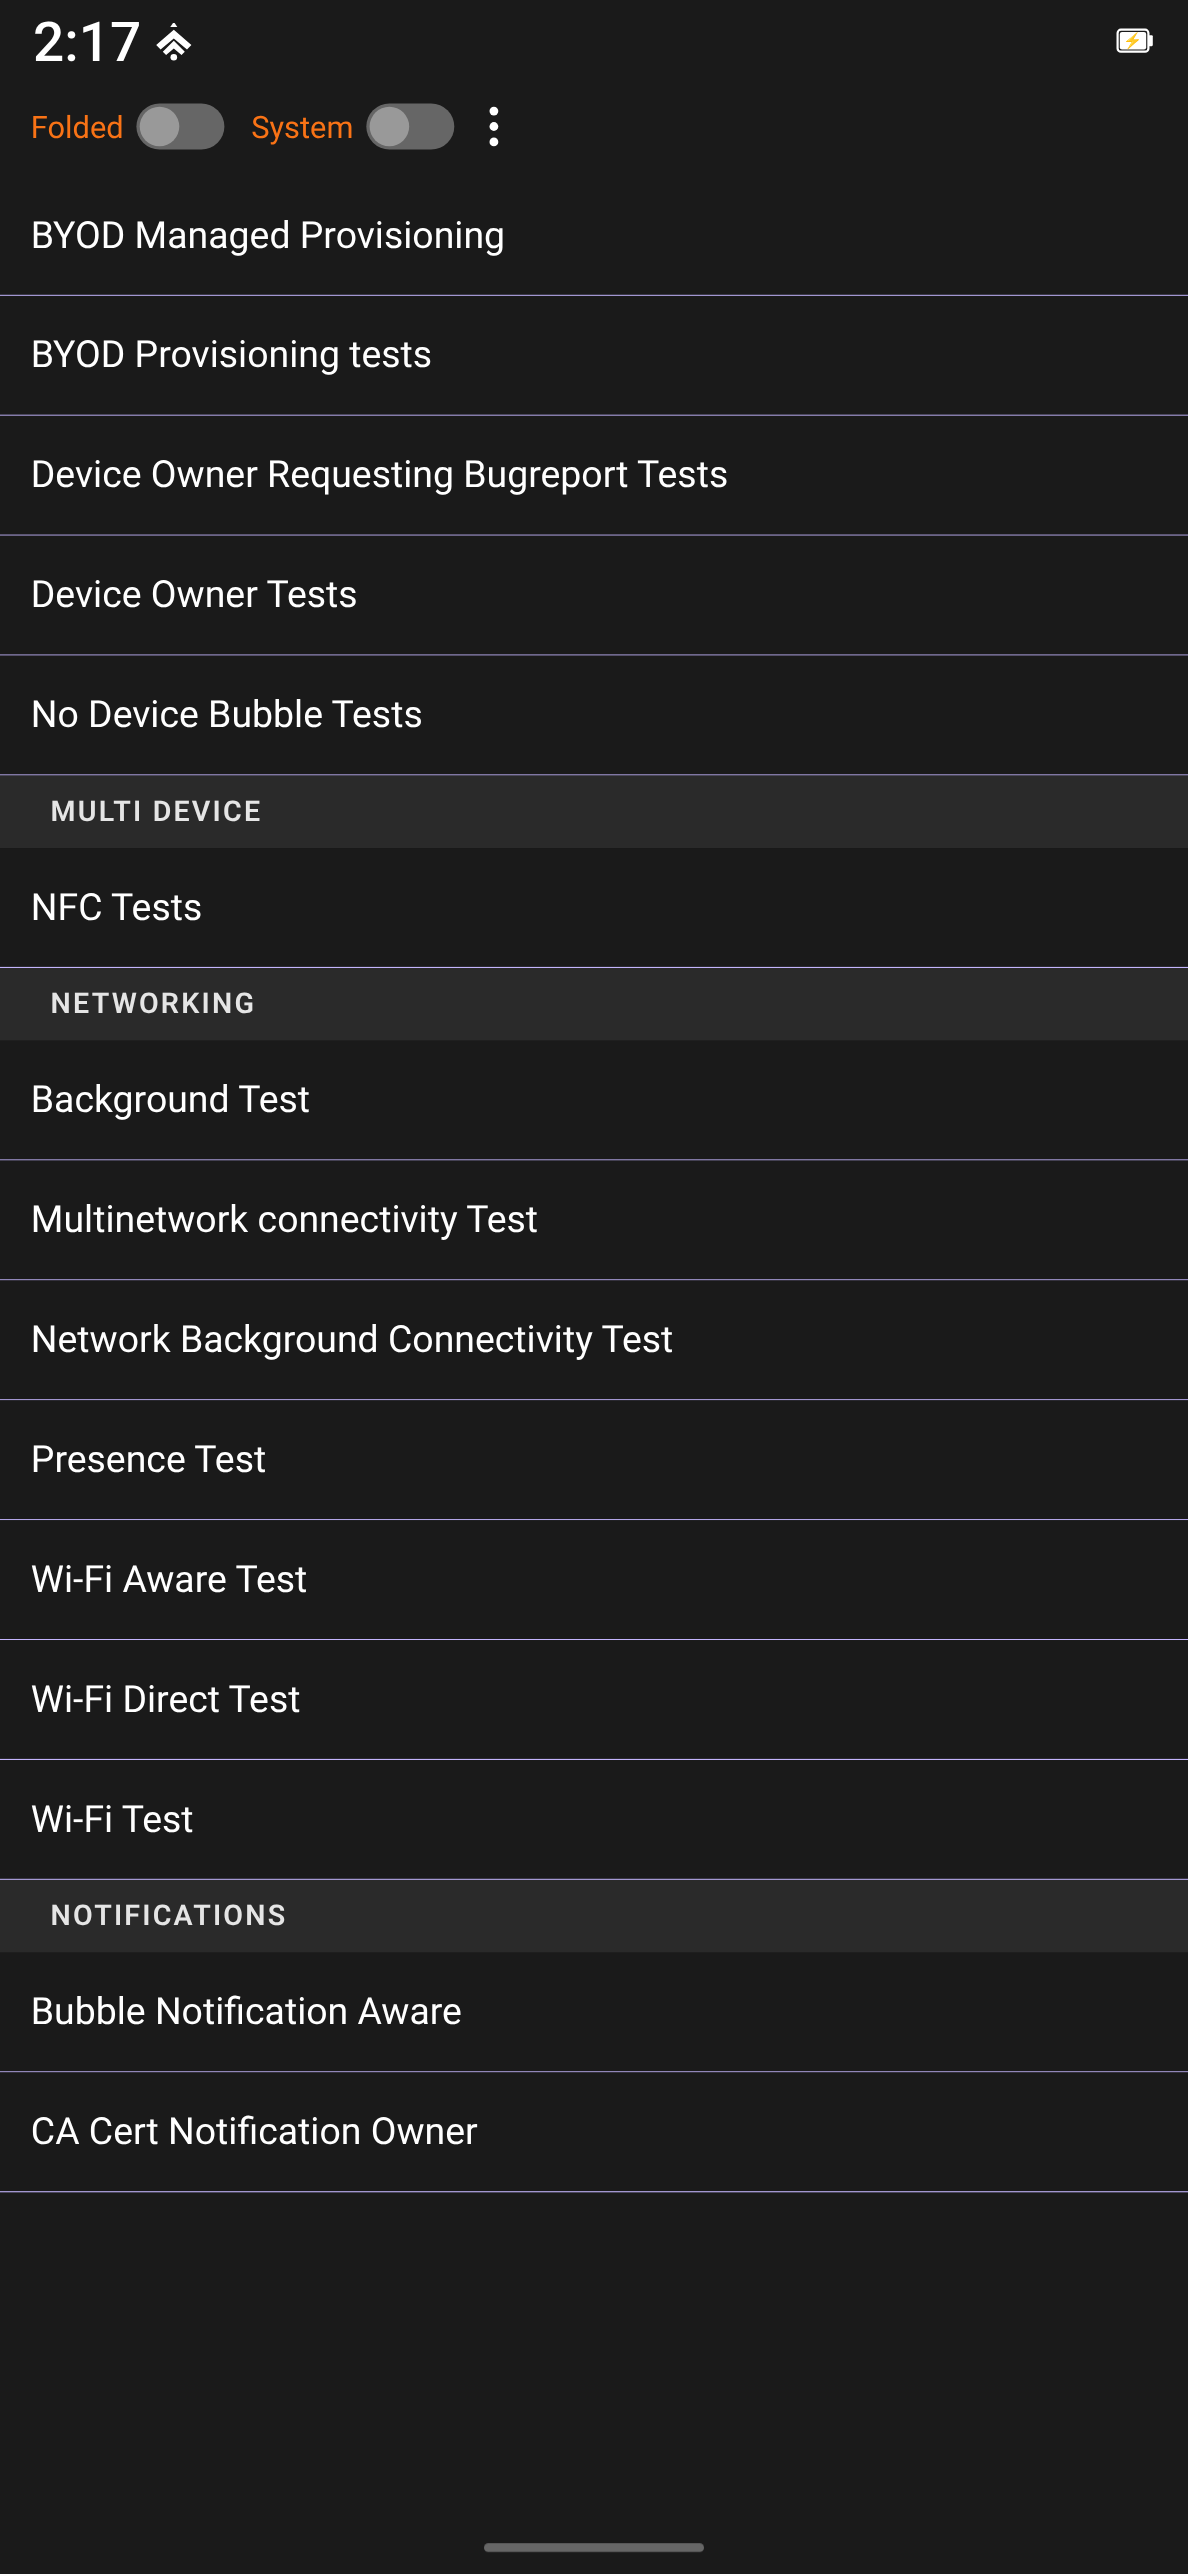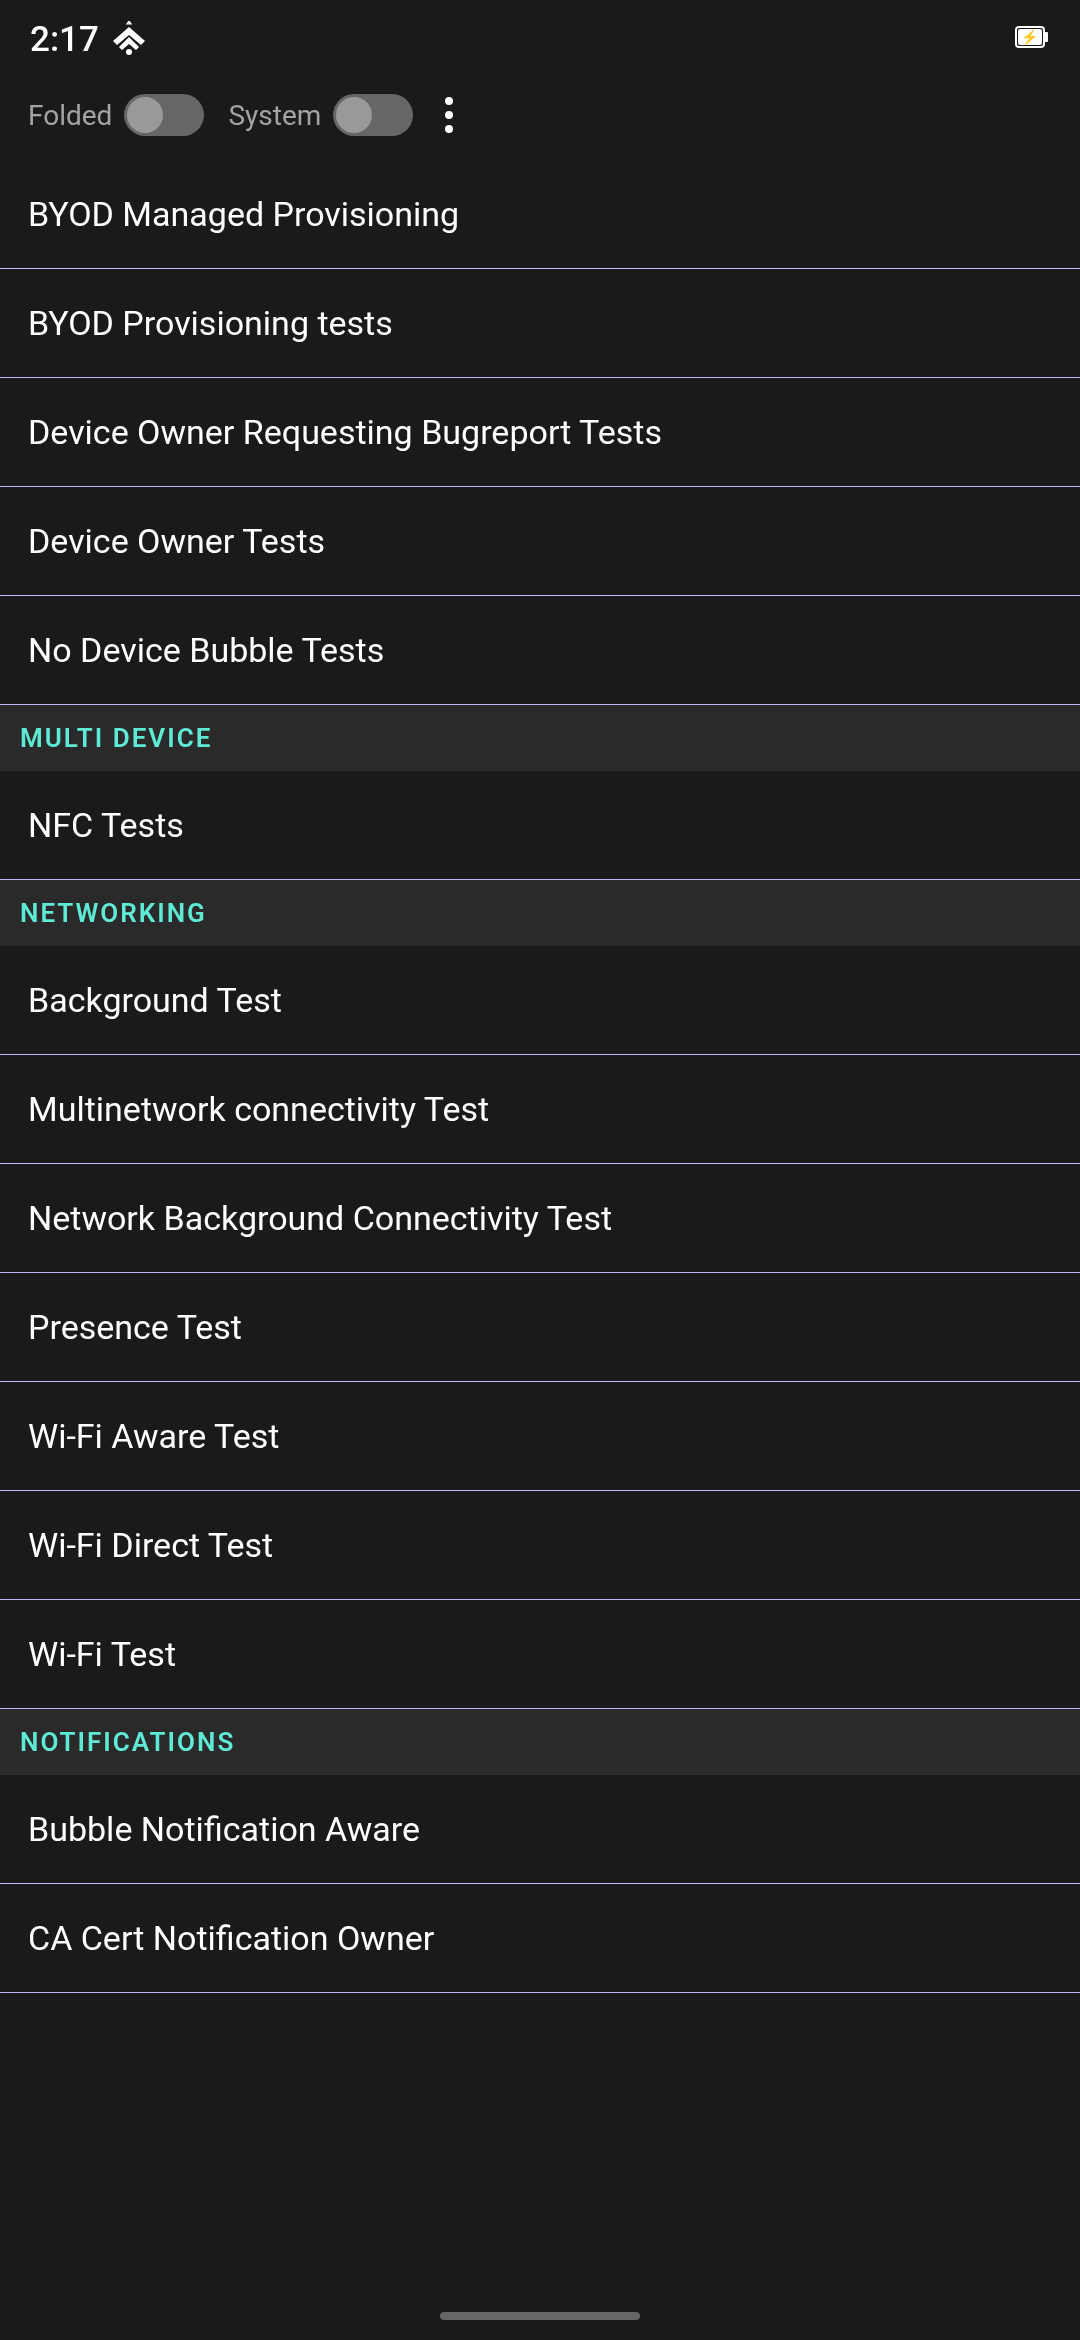--- a/index.html
+++ b/index.html
@@ -22,21 +22,21 @@
 
     .status-bar {
       display: flex;
       justify-content: space-between;
       align-items: center;
       padding: 18px 30px 10px 30px;
       height: 70px;
     }
 
     .status-time {
-      font-size: 35px;
+      font-size: 50px;
       font-weight: 500;
       color: #ffffff;
       display: flex;
       align-items: center;
       gap: 12px;
     }
 
     .wifi-icon {
       width: 36px;
       height: 36px;
@@ -68,21 +68,21 @@
     }
 
     .toggle-group {
       display: flex;
       align-items: center;
       gap: 12px;
     }
 
     .toggle-label {
       font-size: 28px;
-      color: #a3a3a3;
+      color: #f97316;
     }
 
     .toggle-switch {
       width: 80px;
       height: 42px;
       background-color: #666666;
       border-radius: 21px;
       position: relative;
       cursor: pointer;
     }
@@ -117,24 +117,24 @@
     .list-item {
       padding: 34px 28px;
       border-bottom: 1px solid #c4b5fd;
       font-size: 34px;
       color: #ffffff;
       cursor: pointer;
       background-color: #1a1a1a;
     }
 
     .section-header {
-      padding: 18px 20px;
+      padding: 18px 46px;
       font-size: 26px;
       font-weight: 600;
-      color: #5eead4;
+      color: #e5e5e5;
       background-color: #2a2a2a;
       letter-spacing: 2px;
       text-transform: uppercase;
     }
 
     .home-indicator {
       position: fixed;
       bottom: 20px;
       left: 50%;
       transform: translateX(-50%);

